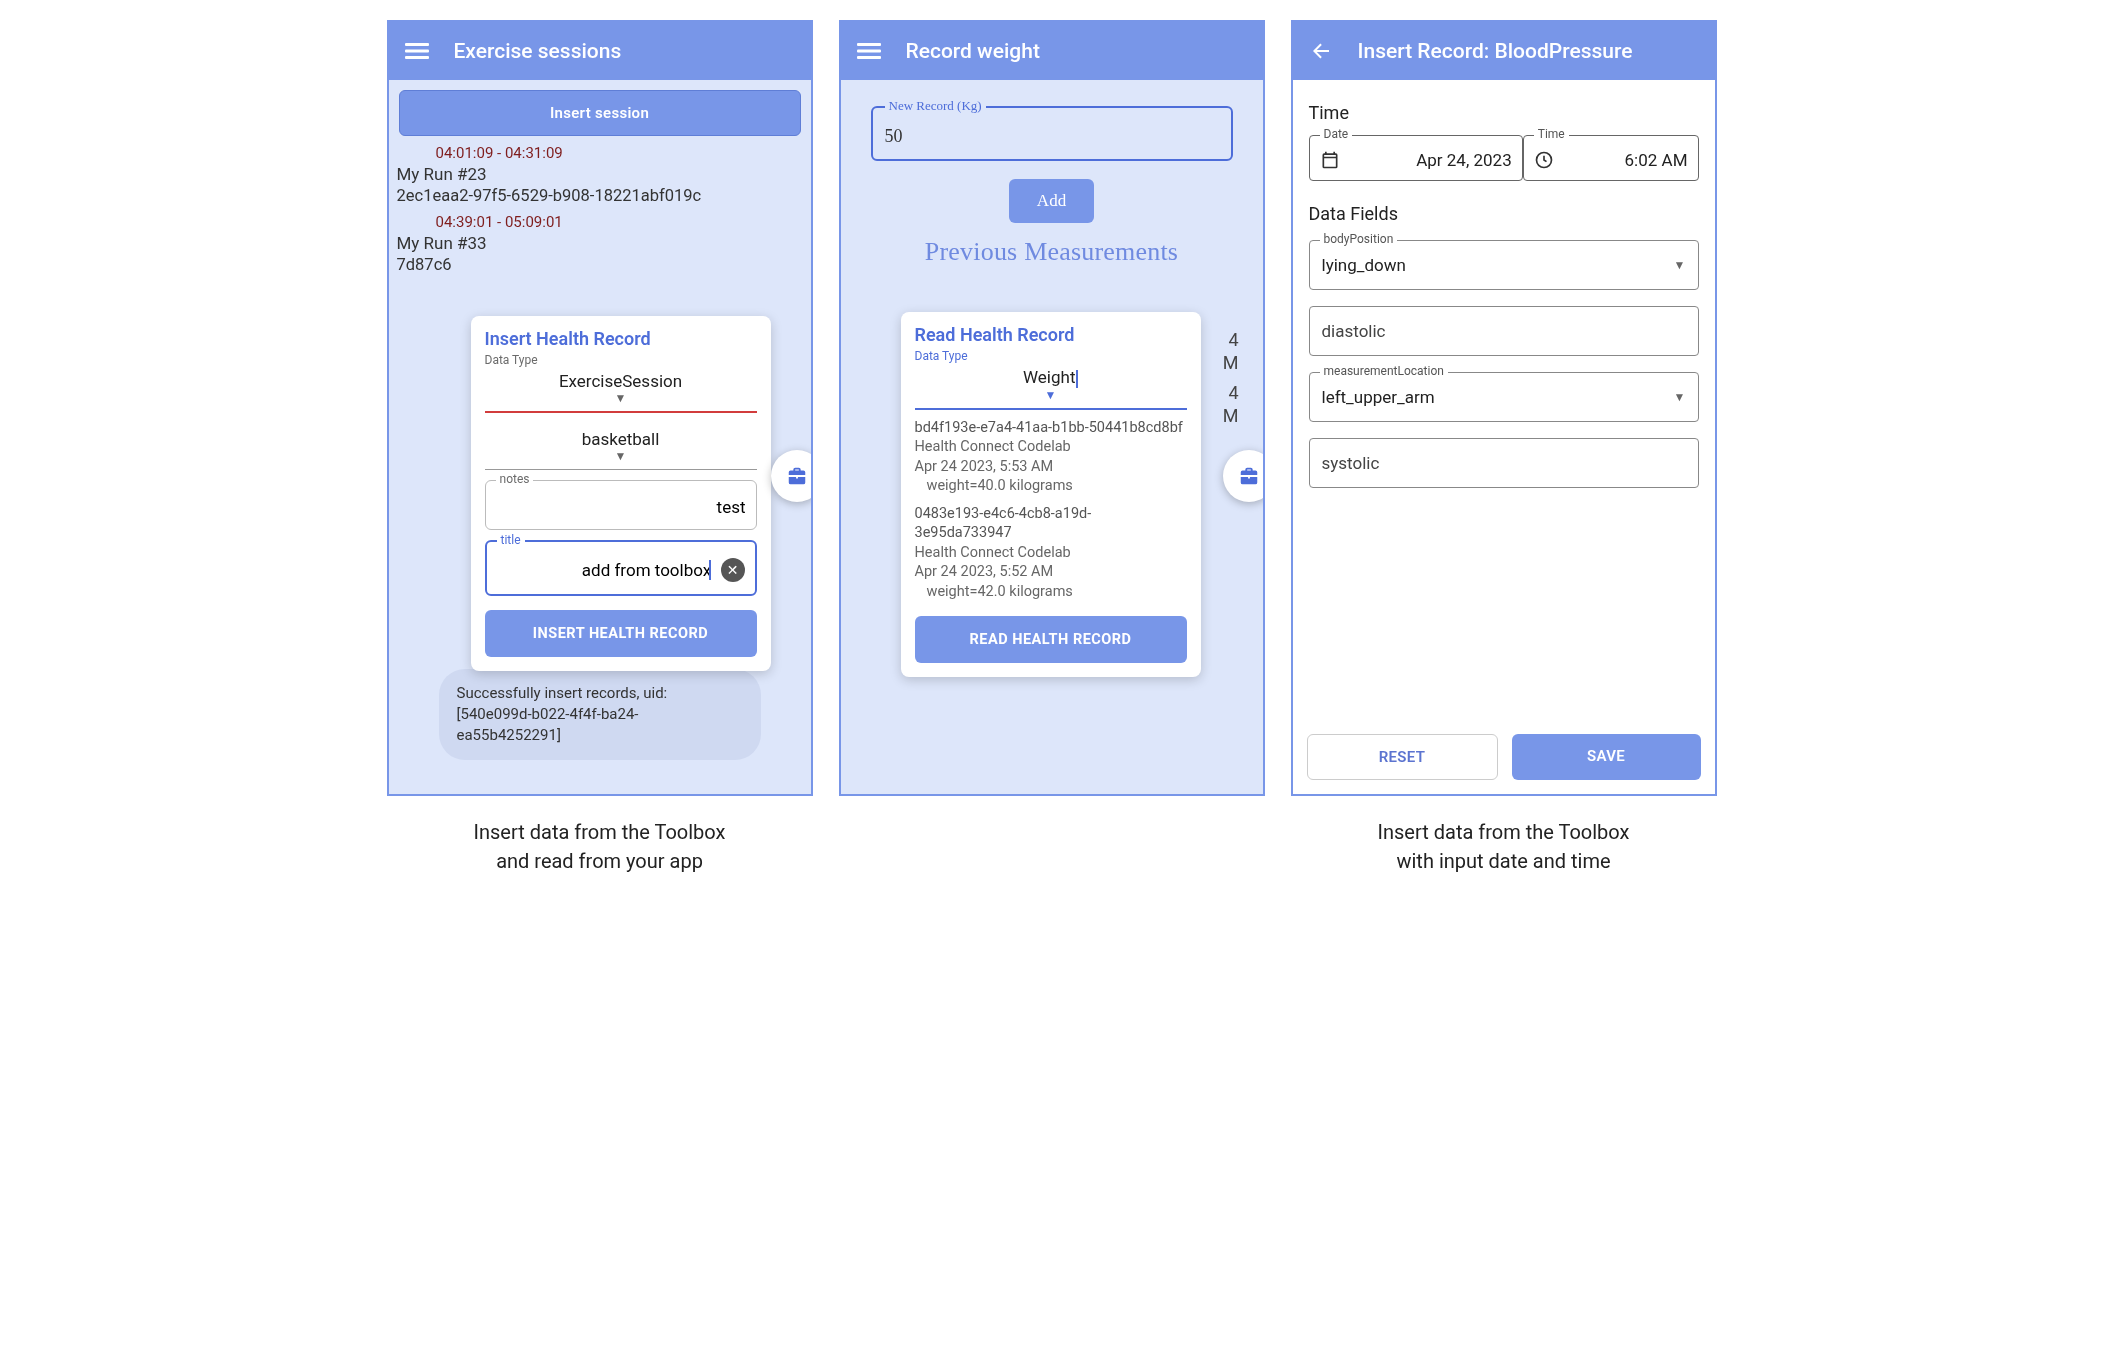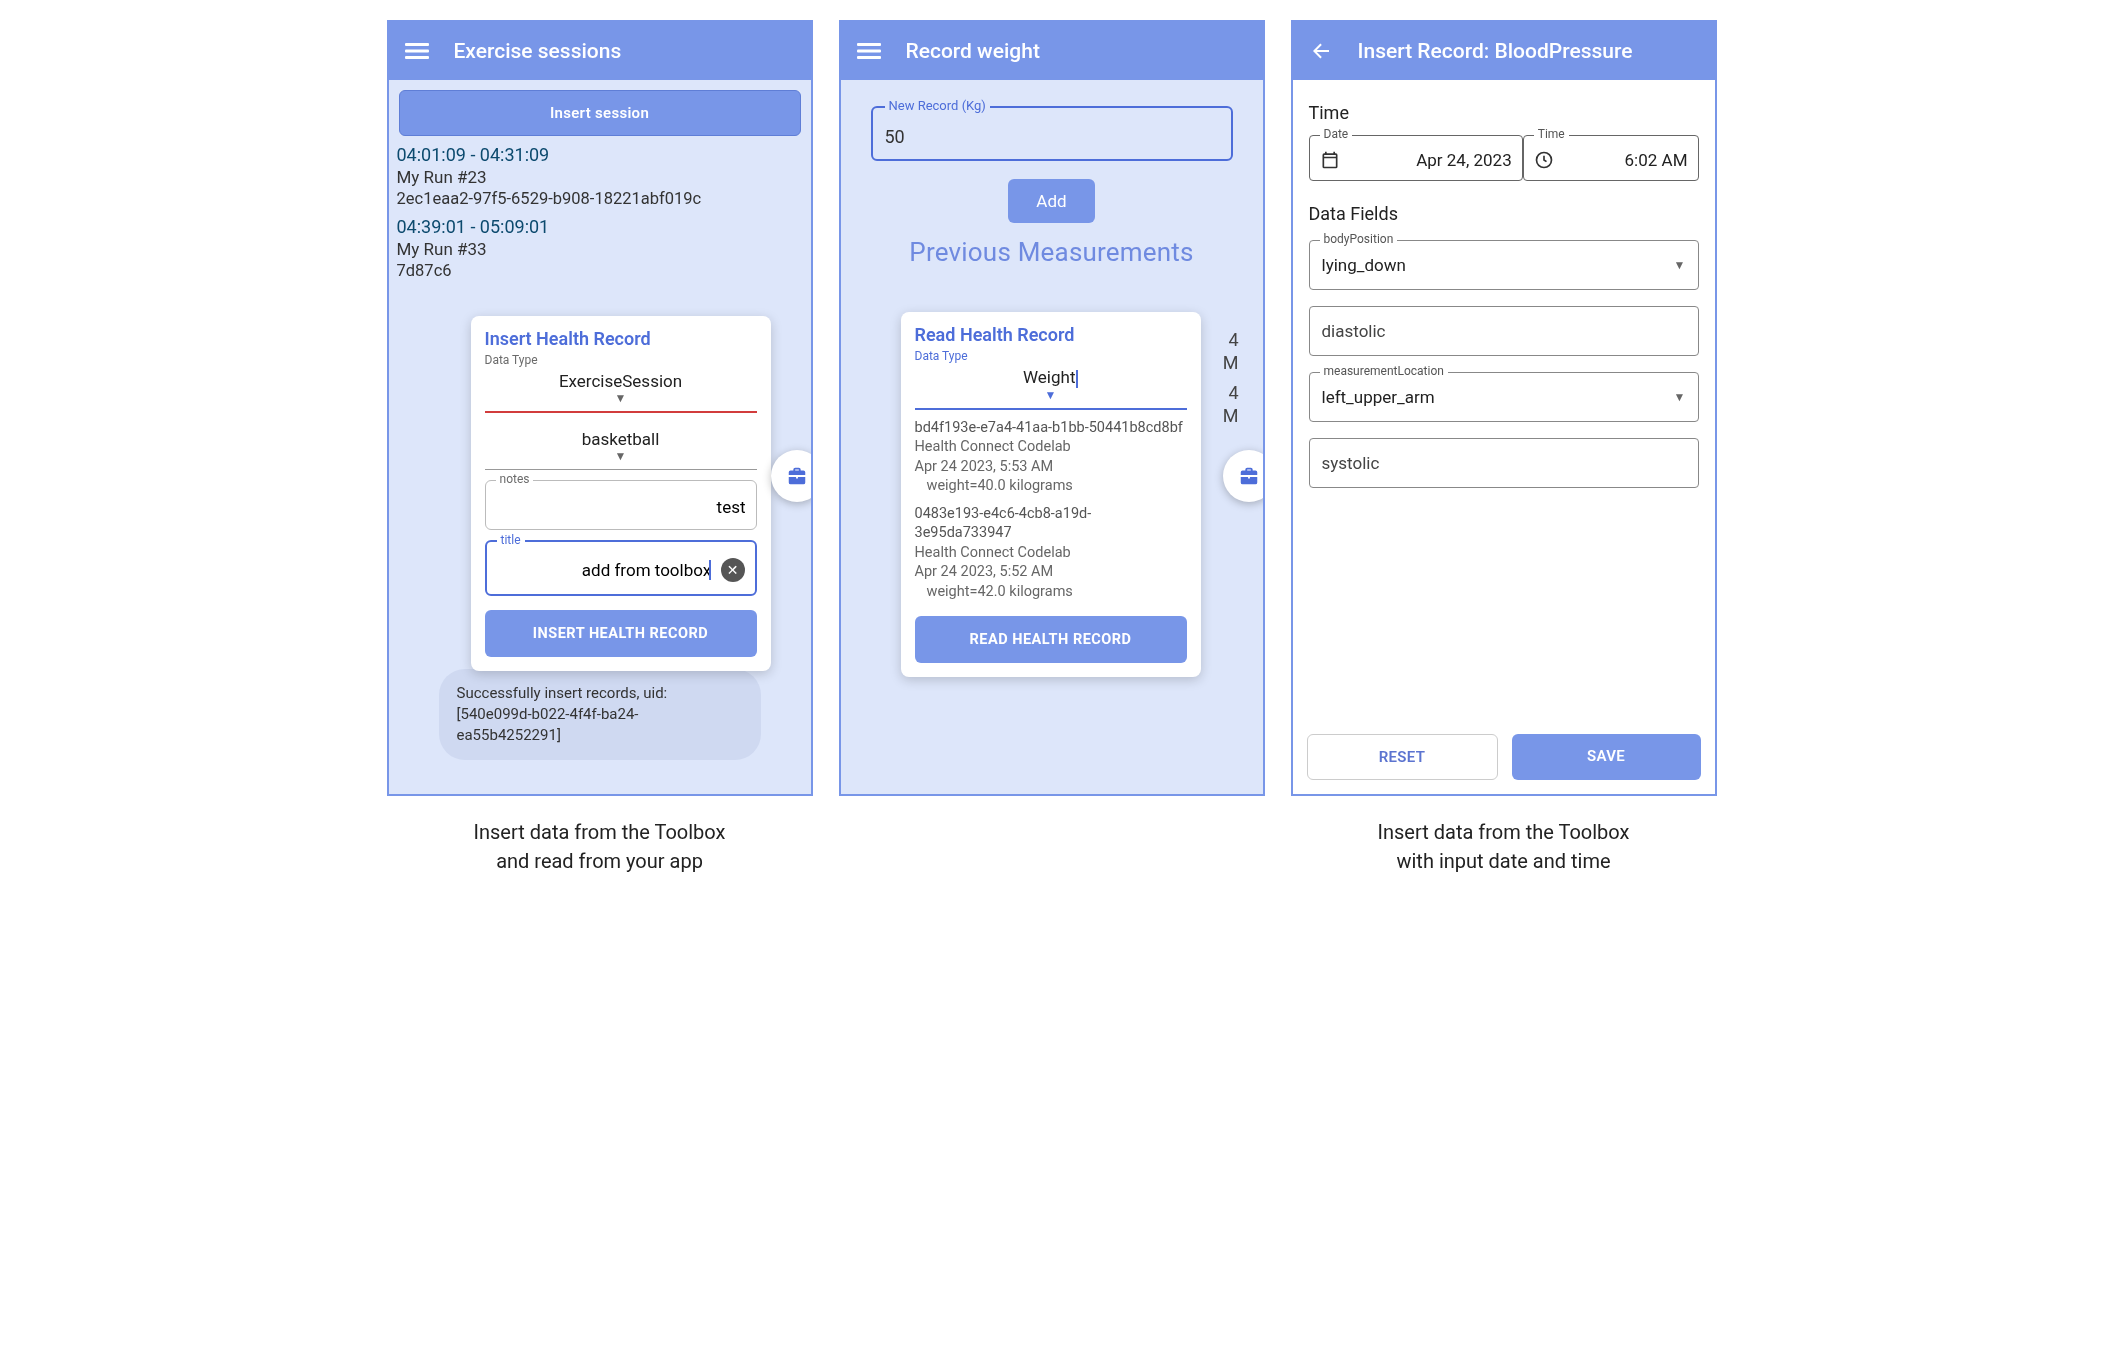--- a/index.html
+++ b/index.html
@@ -43,21 +43,21 @@
       border-radius: 6px;
       border: 1px solid #5f7ed6;
       font-size: 15px;
       font-weight: 600;
       letter-spacing: .3px;
       padding: 13px;
       text-align: center;
       margin: 2px;
       cursor: pointer;
     }
-    .ts { color: #0c4a6e; font-size: 18px; margin-top: 8px; }
+    .ts { color: #7f1d1d; font-size: 15px; margin-top: 8px; margin-left: 39px; }
     .runline { color: #333; font-size: 17px; margin-top: 2px; }
     .uuid { color: #333; font-size: 16.5px; margin-top: 2px; }
     
     .toast {
       position: absolute;
       left: 50px; right: 50px; bottom: 34px;
       background: #cfd9f1;
       border-radius: 26px;
       padding: 14px 18px;
       color: #333;
@@ -110,21 +110,21 @@
       cursor: pointer;
     }
     .fab {
       position: absolute; width: 52px; height: 52px; border-radius: 50%;
       background: #fff; box-shadow: 0 2px 8px rgba(0,0,0,.25);
       display: flex; align-items: center; justify-content: center;
       cursor: pointer;
     }
     
     
-    .rec-outer { padding: 18px 22px; }
+    .rec-outer { padding: 18px 22px; font-family: Liberation Serif, serif; }
     .rec-box {
       border: 2px solid #4d6dd9; border-radius: 6px; position: relative;
       padding: 18px 12px 12px; background: #dde6fa;
     }
     .rec-box .legend {
       position: absolute; top: -10px; left: 12px; color: #4d6dd9;
       font-size: 13px; padding: 0 4px; background: #dde6fa;
     }
     .rec-val { font-size: 18px; color: #333; }
     .add-btn {

